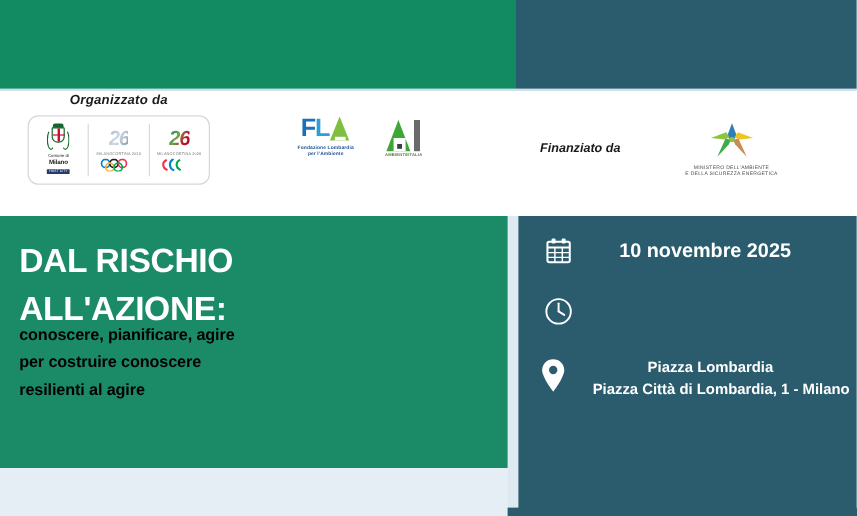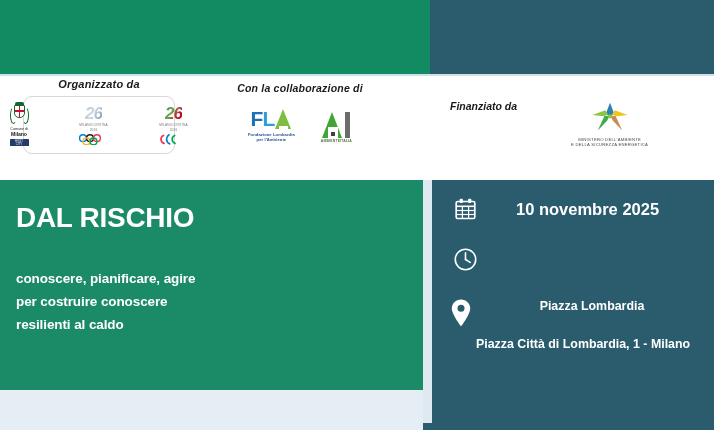--- a/index.html
+++ b/index.html
@@ -26,21 +26,21 @@
     letter-spacing:.2px;white-space:nowrap;
   }
 
   
   .col-org{left:0px;top:2px;width:198px;}
   .col-org .credit-title{font-size:11px;}
   .org-box{
     margin:6px auto 0;width:152px;height:58px;
     border:1px solid #d7d7d7;border-radius:9px;
     display:flex;align-items:center;justify-content:center;
-    box-sizing:border-box;background:#fff;gap:24px;
+    box-sizing:border-box;background:#fff;
   }
   .org-cell{width:50px;height:52px;display:flex;flex-direction:column;
     align-items:center;justify-content:center;position:relative;}
   .org-sep{width:1px;height:44px;background:#d9d9d9;}
 
   
   .crest{width:19px;height:22px;position:relative;display:block;margin:0 auto;}
   .crest-shield{
     position:absolute;left:4px;top:1px;width:11px;height:13px;
     background:#ffffff;border:1.1px solid #14662e;box-sizing:border-box;
@@ -95,21 +95,21 @@
   .ai-a i{position:absolute;bottom:0;left:0;width:0;height:0;
     border-left:10.5px solid transparent;border-right:10.5px solid transparent;
     border-bottom:26px solid #3fa535;font-style:normal;}
   .ai-a u{position:absolute;bottom:0;left:5.5px;width:10px;height:11px;background:#ffffff;text-decoration:none;}
   .ai-a s{position:absolute;bottom:2px;left:8.5px;width:4px;height:4px;background:#3f3f3f;text-decoration:none;}
   .ai-i{width:5px;height:26px;background:#6b6b6b;}
   .ai-sub{font-size:3.4px;color:#4b7a3a;font-weight:700;letter-spacing:.2px;margin-top:2px;}
 
   
   .col-fin{left:402px;top:24px;width:312px;}
-  .fin-wrap{display:flex;justify-content:flex-start;gap:54px;padding-left:48px;}
+  .fin-wrap{display:flex;align-items:center;justify-content:flex-start;gap:54px;padding-left:48px;}
   .fin-title{font-size:10.5px;font-style:italic;font-weight:700;color:#1a1a1a;white-space:nowrap;}
   .mase{display:flex;flex-direction:column;align-items:center;line-height:1;}
   .star{width:42px;height:34px;}
   .mase-sub{font-size:4.2px;color:#4a4a4a;letter-spacing:.25px;text-align:center;margin-top:2.5px;line-height:1.4;}
 
   
   .lower{position:absolute;top:180px;left:0;width:714px;height:250px;background:#e6eef5;}
   .panel-green{
     position:absolute;left:0;top:0;width:423px;height:210px;background:#1b8a66;
   }
@@ -121,38 +121,38 @@
   }
   .gap-fill{position:absolute;left:423px;top:0;width:9px;height:243px;background:#dfe9f1;}
 
   .headline{
     position:absolute;left:16px;top:18px;width:395px;
     color:#ffffff;font-weight:800;font-size:28px;line-height:1.42;
     letter-spacing:-.3px;
   }
   .subline{
     position:absolute;left:16px;top:87px;width:320px;
-    color:#ffffff;font-weight:700;font-size:13.5px;line-height:1.72;
+    color:#000000;font-weight:700;font-size:13.5px;line-height:1.72;
     letter-spacing:-.1px;
   }
 
   
   .info-row{position:absolute;display:flex;align-items:flex-start;color:#ffffff;}
   .info-icon{flex:0 0 auto;width:30px;display:flex;justify-content:center;align-items:flex-start;}
   .info-text{font-weight:700;}
 
   .row-date{left:18px;top:18px;gap:36px;}
   .row-date .info-text{font-size:16.5px;line-height:1;padding-top:3px;}
   .row-time{left:18px;top:68px;}
   .row-time .info-text{font-size:16.5px;line-height:1;padding-top:4px;}
   .row-place{left:14px;top:118px;width:266px;}
   .row-place .info-text{font-size:12.4px;line-height:1.42;text-align:center;width:232px;}
   .row-place .ln1{text-align:left;display:block;}
   .row-place .ln2{text-align:center;display:block;}
-  .row-place .ln3{text-align:left;display:block;margin-top:20px;}
+  .row-place .ln3{text-align:right;display:block;}
 </style>
 </head>
 <body>
 
 <div class="poster">
 
   <div class="band">
     <div class="band-green"></div>
     <div class="band-teal"></div>
   </div>
@@ -211,21 +211,20 @@
                 <path d="M15.6 1.5 C12.2 3.2 12.4 8 16 9.4" stroke="#00a651"></path>
               </g>
             </svg>
           </span>
         </div>
 
       </div>
     </div>
 
     <div class="credit-col col-col">
-      <div class="credit-title">Con la collaborazione di</div>
       <div class="collab-row">
 
         <div class="fla">
           <span class="fla-word">
             <span class="fla-f">F</span>
               <span class="fla-l">L</span>
             <span class="fla-a">
                 <i></i>
                 <u></u>
               </span>
@@ -273,25 +272,26 @@
 
   </div>
 
   <div class="lower">
     <div class="gap-fill"></div>
     <div class="panel-teal-foot"></div>
 
     <div class="panel-green">
       <div class="headline">
         <div>DAL RISCHIO</div>
+        <div>ALL'AZIONE:</div>
       </div>
       <div class="subline">
         <div>conoscere, pianificare, agire</div>
         <div>per costruire conoscere</div>
-        <div>resilienti al caldo</div>
+        <div>resilienti al agire</div>
       </div>
     </div>
 
     <div class="panel-teal">
 
       <div class="info-row row-date">
         <span class="info-icon">
           <svg width="21" height="22" viewBox="0 0 21 22">
             <rect x="1.2" y="3.5" width="18.6" height="17" rx="1.4" fill="none" stroke="#ffffff" stroke-width="1.7"></rect>
             <rect x="4.6" y="0.8" width="3.4" height="4.2" rx="1.2" fill="#ffffff"></rect>

